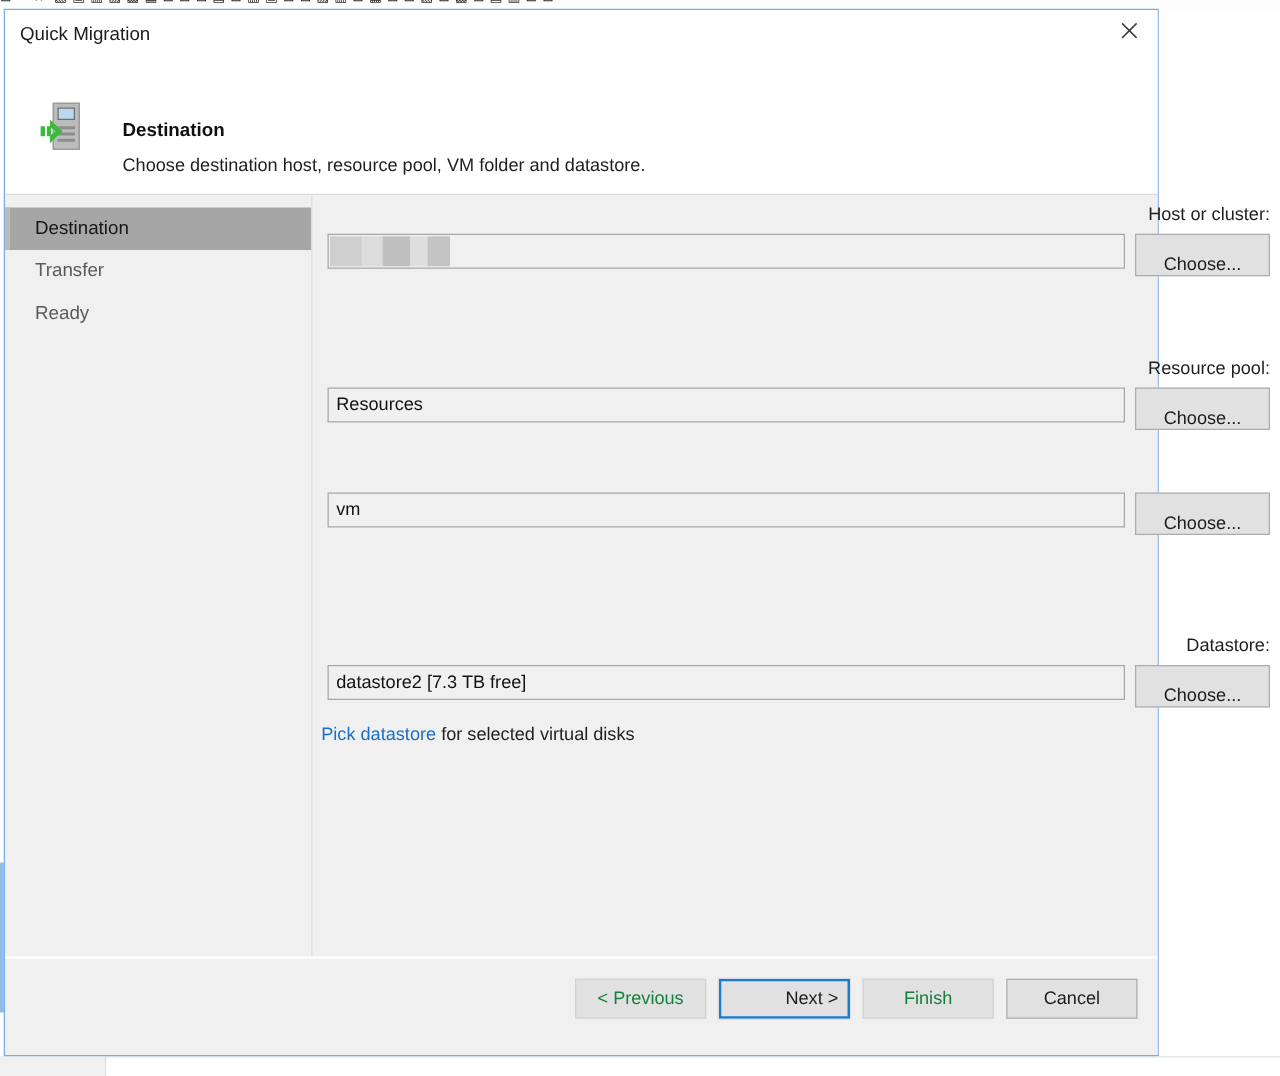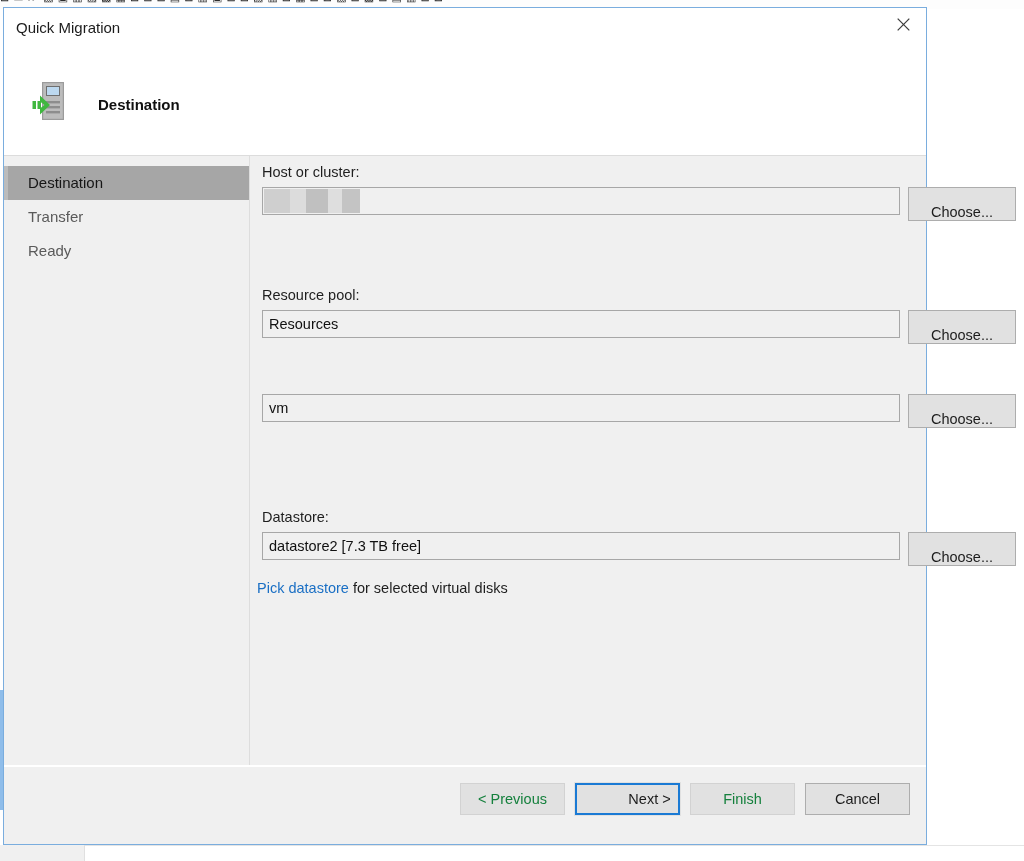--- a/index.html
+++ b/index.html
@@ -182,20 +182,21 @@
     flex: 1 1 auto;
     padding: 0;
   }
 
   .field-group { position: absolute; left: 13px; }
   .field-label {
     font-size: 14.5px;
     color: #1e1e1e;
     margin-bottom: 7px;
     white-space: nowrap;
+    text-align: right;
   }
   .field-row { display: flex; align-items: flex-start; }
 
   .text-input {
     width: 638px;
     height: 28px;
     box-sizing: border-box;
     background: #f0f0f0;
     border: 1px solid #a7a7a7;
     font-family: "Liberation Sans", sans-serif;
@@ -320,20 +321,21 @@
         <rect x="20" y="24" width="14" height="2.4" fill="#8d8d8d"></rect>
         <rect x="20" y="29" width="14" height="2.4" fill="#8d8d8d"></rect>
         <rect x="20" y="34" width="14" height="2.4" fill="#8d8d8d"></rect>
 
         <polygon points="14,18.5 24,28 14,37.5 14,31.5 18.5,28 14,24.5" fill="#3fb83f"></polygon>
         <polygon points="6.5,24 10,24 10,32 6.5,32" fill="#3fb83f"></polygon>
         <polygon points="11.5,24 15,24 15,32 11.5,32" fill="#3fb83f"></polygon>
       </svg>
     </div>
     <div id="header-title">Destination</div>
+    <div id="header-subtitle">Choose destination host, resource pool, VM folder and datastore.</div>
   </div>
 
   <div id="body">
 
     <div id="sidebar">
       <div class="nav-item selected">
         <span>Destination</span>
       </div>
       <div class="nav-item">
         <span>Transfer</span>

